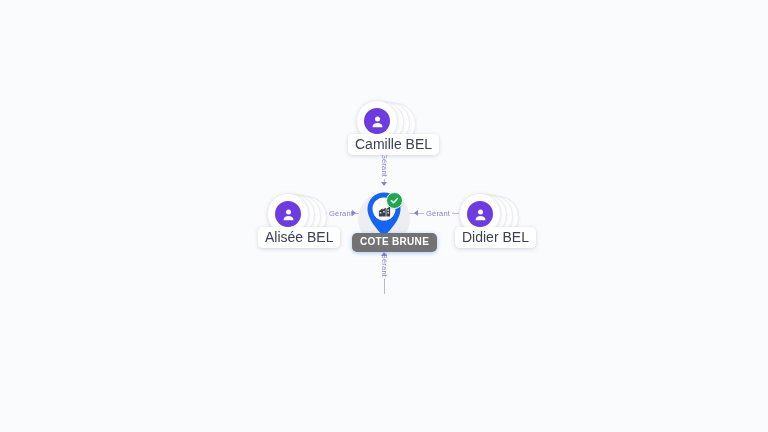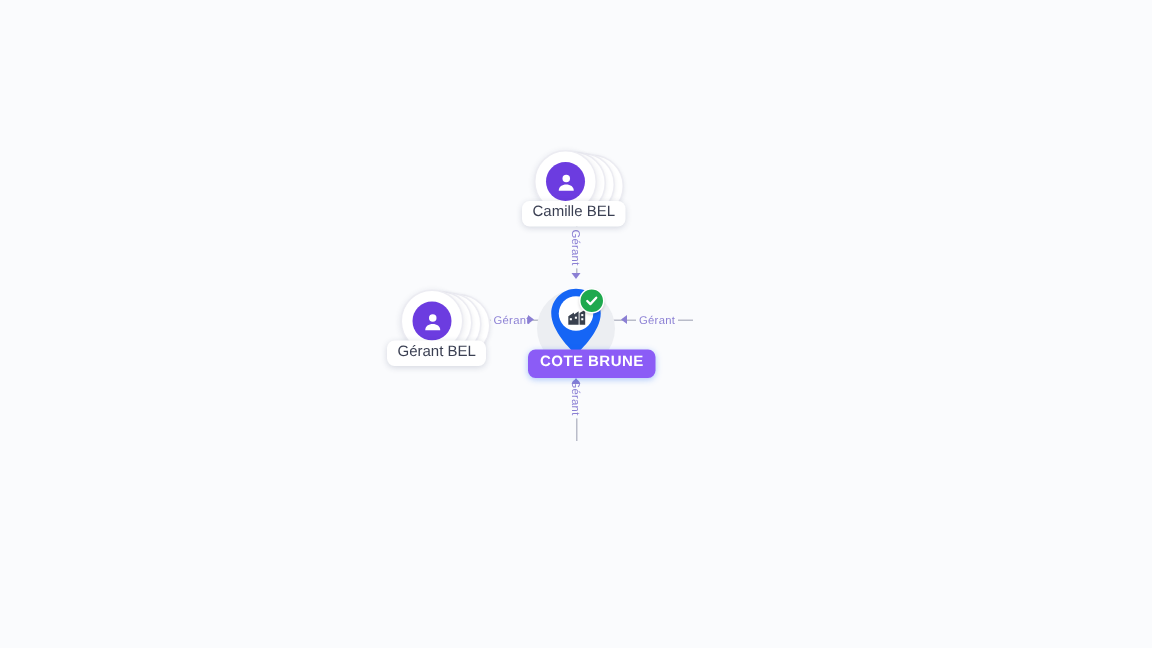--- a/index.html
+++ b/index.html
@@ -76,21 +76,21 @@
     background:#6c3ce0;
     display:flex;align-items:center;justify-content:center;
   }
   .avatar-inner svg{display:block;}
 
   .name-chip{
     position:absolute;
     background:#ffffff;
     border-radius:5px;
     box-shadow:0 1px 4px rgba(40,50,90,.18);
-    font-size:10px;
+    font-size:14px;
     color:#3a3f52;
     padding:3px 7px 4px 7px;
     white-space:nowrap;
     line-height:1;
   }
 
   
   .company-node{position:absolute;}
   .halo{
     position:absolute;
@@ -107,21 +107,21 @@
     position:absolute;
     left:28px;top:1px;
     width:15px;height:15px;border-radius:50%;
     background:#1ea94e;
     border:1.5px solid #ffffff;
     display:flex;align-items:center;justify-content:center;
     box-shadow:0 1px 2px rgba(0,0,0,.15);
   }
   .company-chip{
     position:absolute;
-    background:#8b5cf6;
+    background:#737373;
     color:#ffffff;
     font-size:10px;
     font-weight:bold;
     letter-spacing:.3px;
     border-radius:5px;
     padding:4px 8px 5px 8px;
     white-space:nowrap;
     line-height:1;
     box-shadow:0 1px 4px rgba(21,101,245,.35);
   }
@@ -171,23 +171,39 @@
       <div class="stack-card sc1"></div>
       <div class="avatar-circle">
         <div class="avatar-inner">
           <svg width="15" height="15" viewBox="0 0 24 24" fill="#ffffff">
             <circle cx="12" cy="8" r="4"></circle>
             <path d="M4 21c0-4.2 3.6-6.5 8-6.5s8 2.3 8 6.5z"></path>
           </svg>
         </div>
       </div>
     </div>
-    <div class="name-chip" style="left:-9px;top:34px;">Gérant BEL</div>
-  </div>
-
+    <div class="name-chip" style="left:-9px;top:34px;">Alisée BEL</div>
+  </div>
+
+  <div class="person-node" style="left:459px;top:193px;">
+    <div class="stack">
+      <div class="stack-card sc3"></div>
+      <div class="stack-card sc2"></div>
+      <div class="stack-card sc1"></div>
+      <div class="avatar-circle">
+        <div class="avatar-inner">
+          <svg width="15" height="15" viewBox="0 0 24 24" fill="#ffffff">
+            <circle cx="12" cy="8" r="4"></circle>
+            <path d="M4 21c0-4.2 3.6-6.5 8-6.5s8 2.3 8 6.5z"></path>
+          </svg>
+        </div>
+      </div>
+    </div>
+    <div class="name-chip" style="left:-4px;top:34px;">Didier BEL</div>
+  </div>
 
 
   <div class="company-node" style="left:358px;top:191px;width:52px;height:58px;">
     <div class="halo"></div>
     <div class="pin">
       <svg width="40" height="48" viewBox="0 0 40 48">
         <path d="M20 1.5c-9.1 0-16.5 7.4-16.5 16.5 0 11.6 13.6 24.6 15.3 26.2a1.7 1.7 0 0 0 2.4 0c1.7-1.6 15.3-14.6 15.3-26.2C36.5 8.9 29.1 1.5 20 1.5z" fill="#1565f5"></path>
         <circle cx="20" cy="18" r="11.5" fill="#ffffff"></circle>
       </svg>
     </div>

